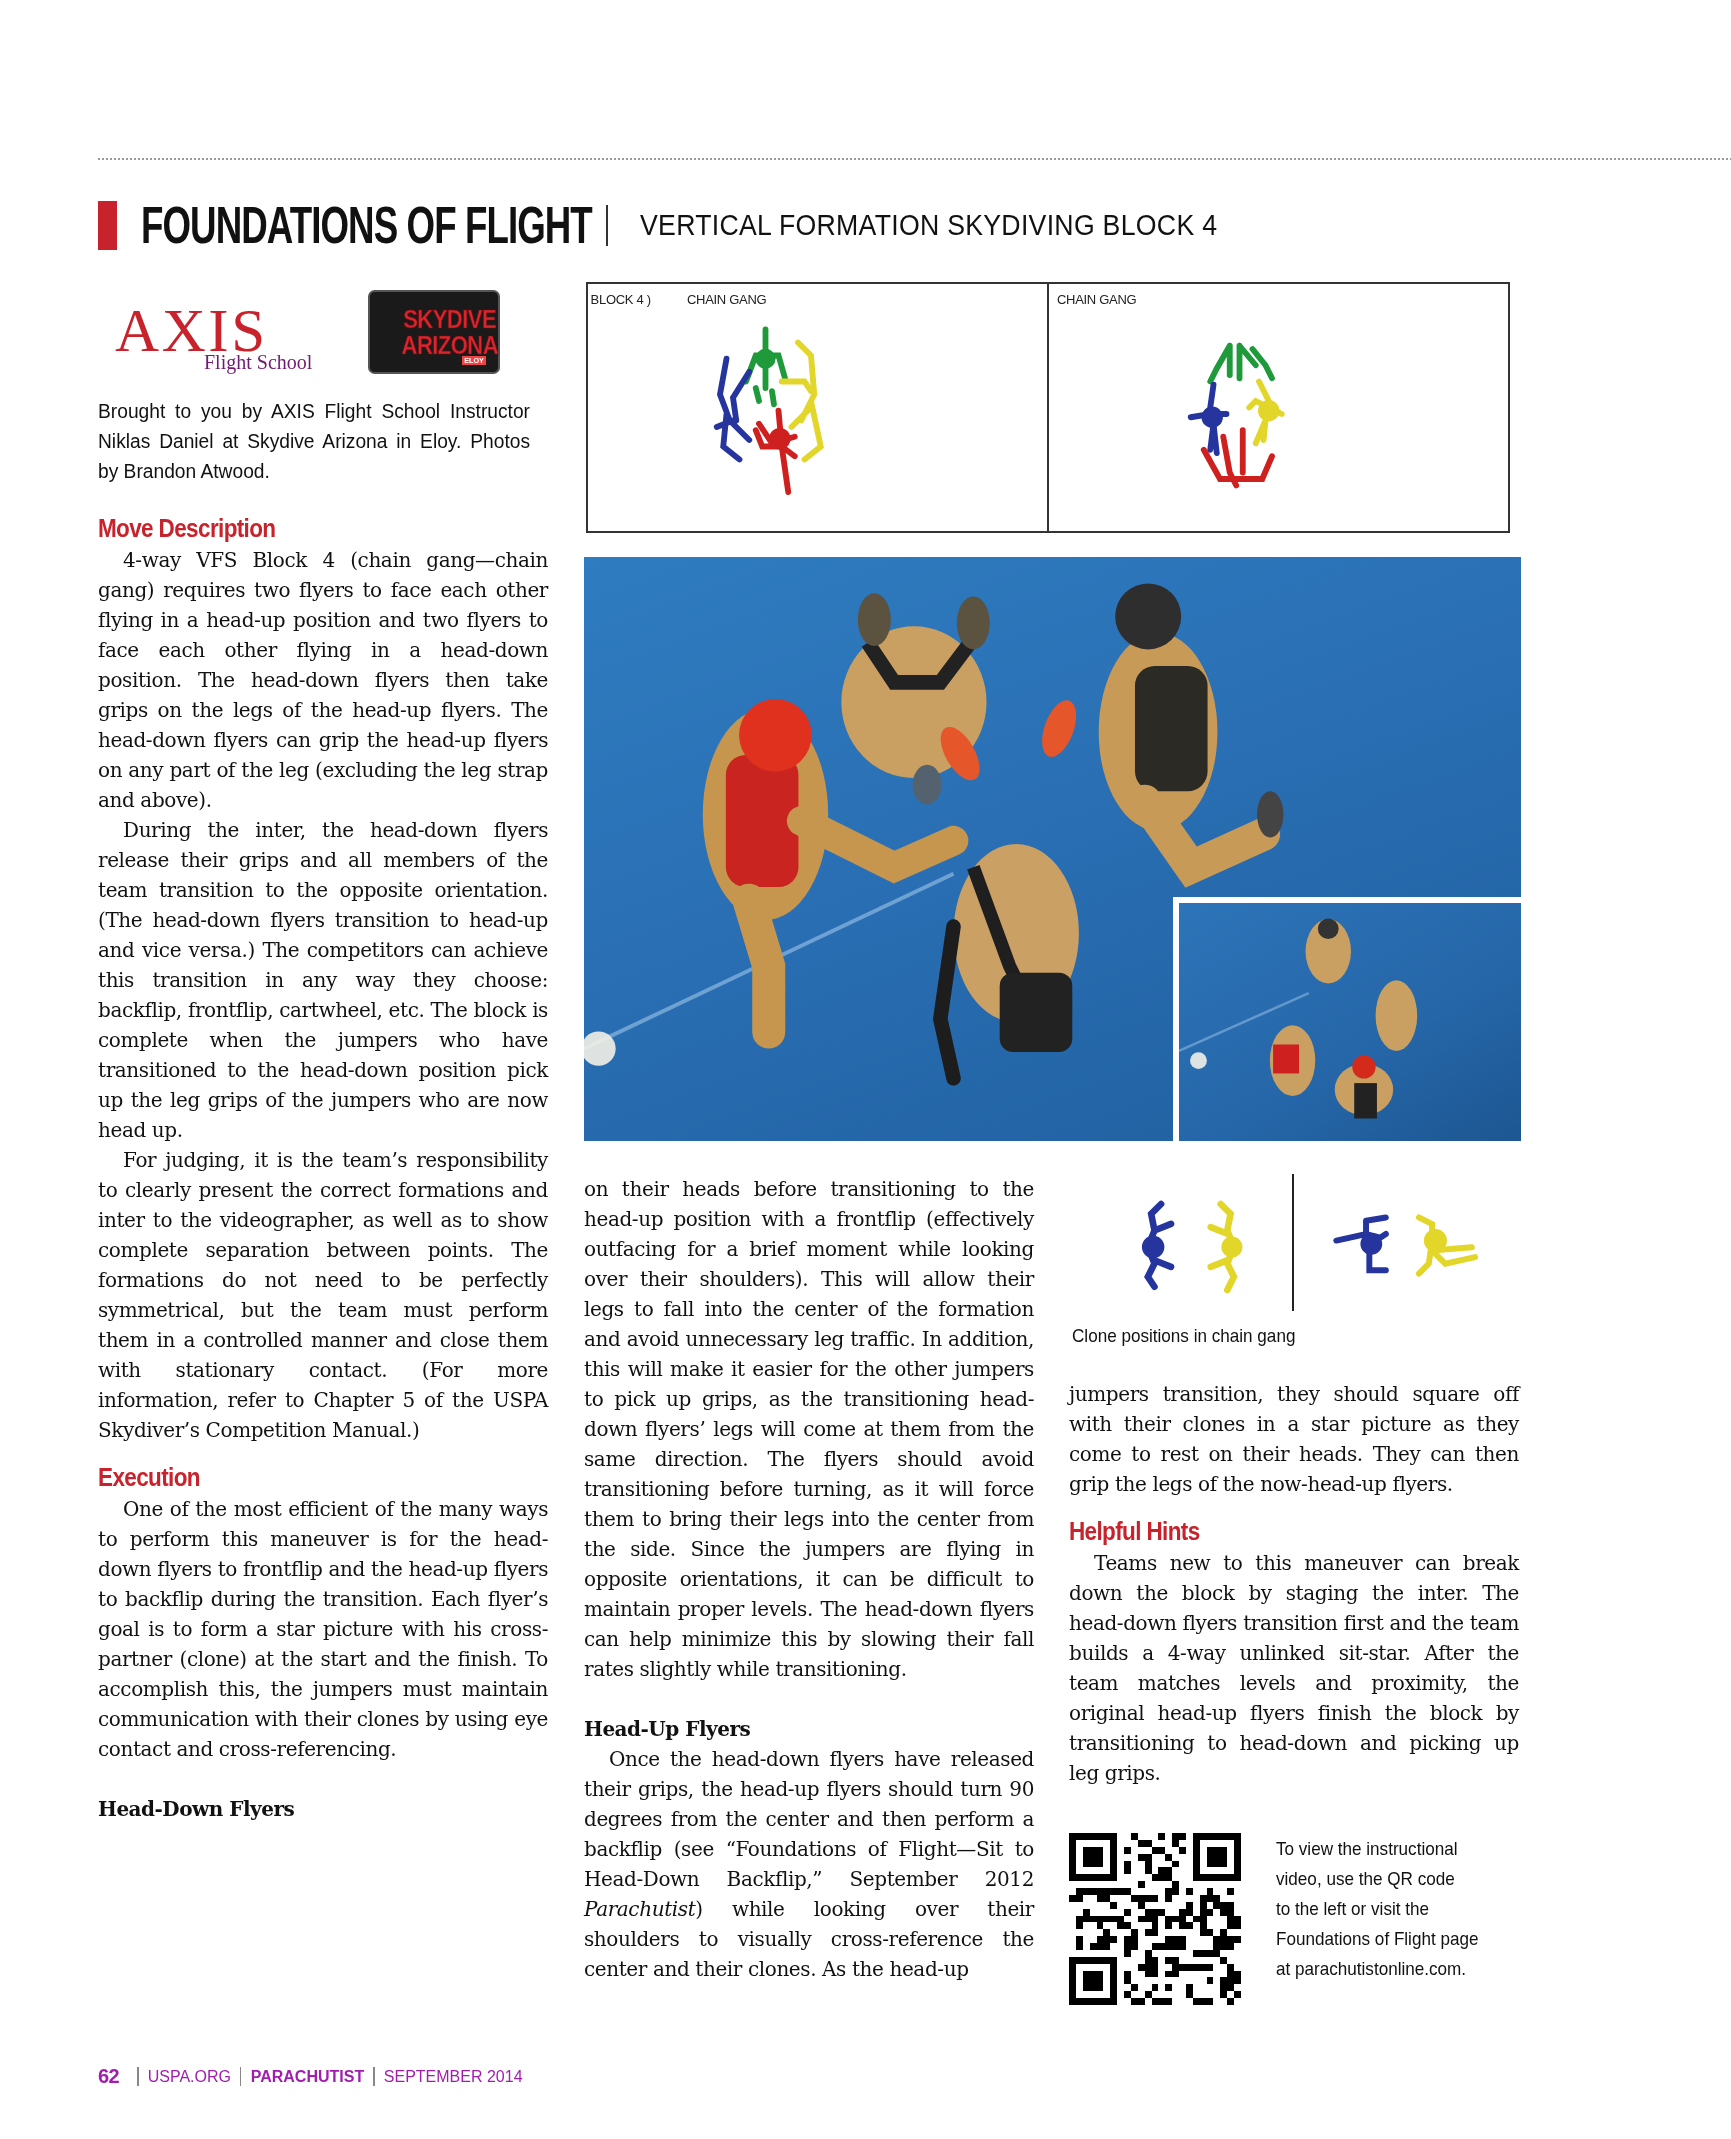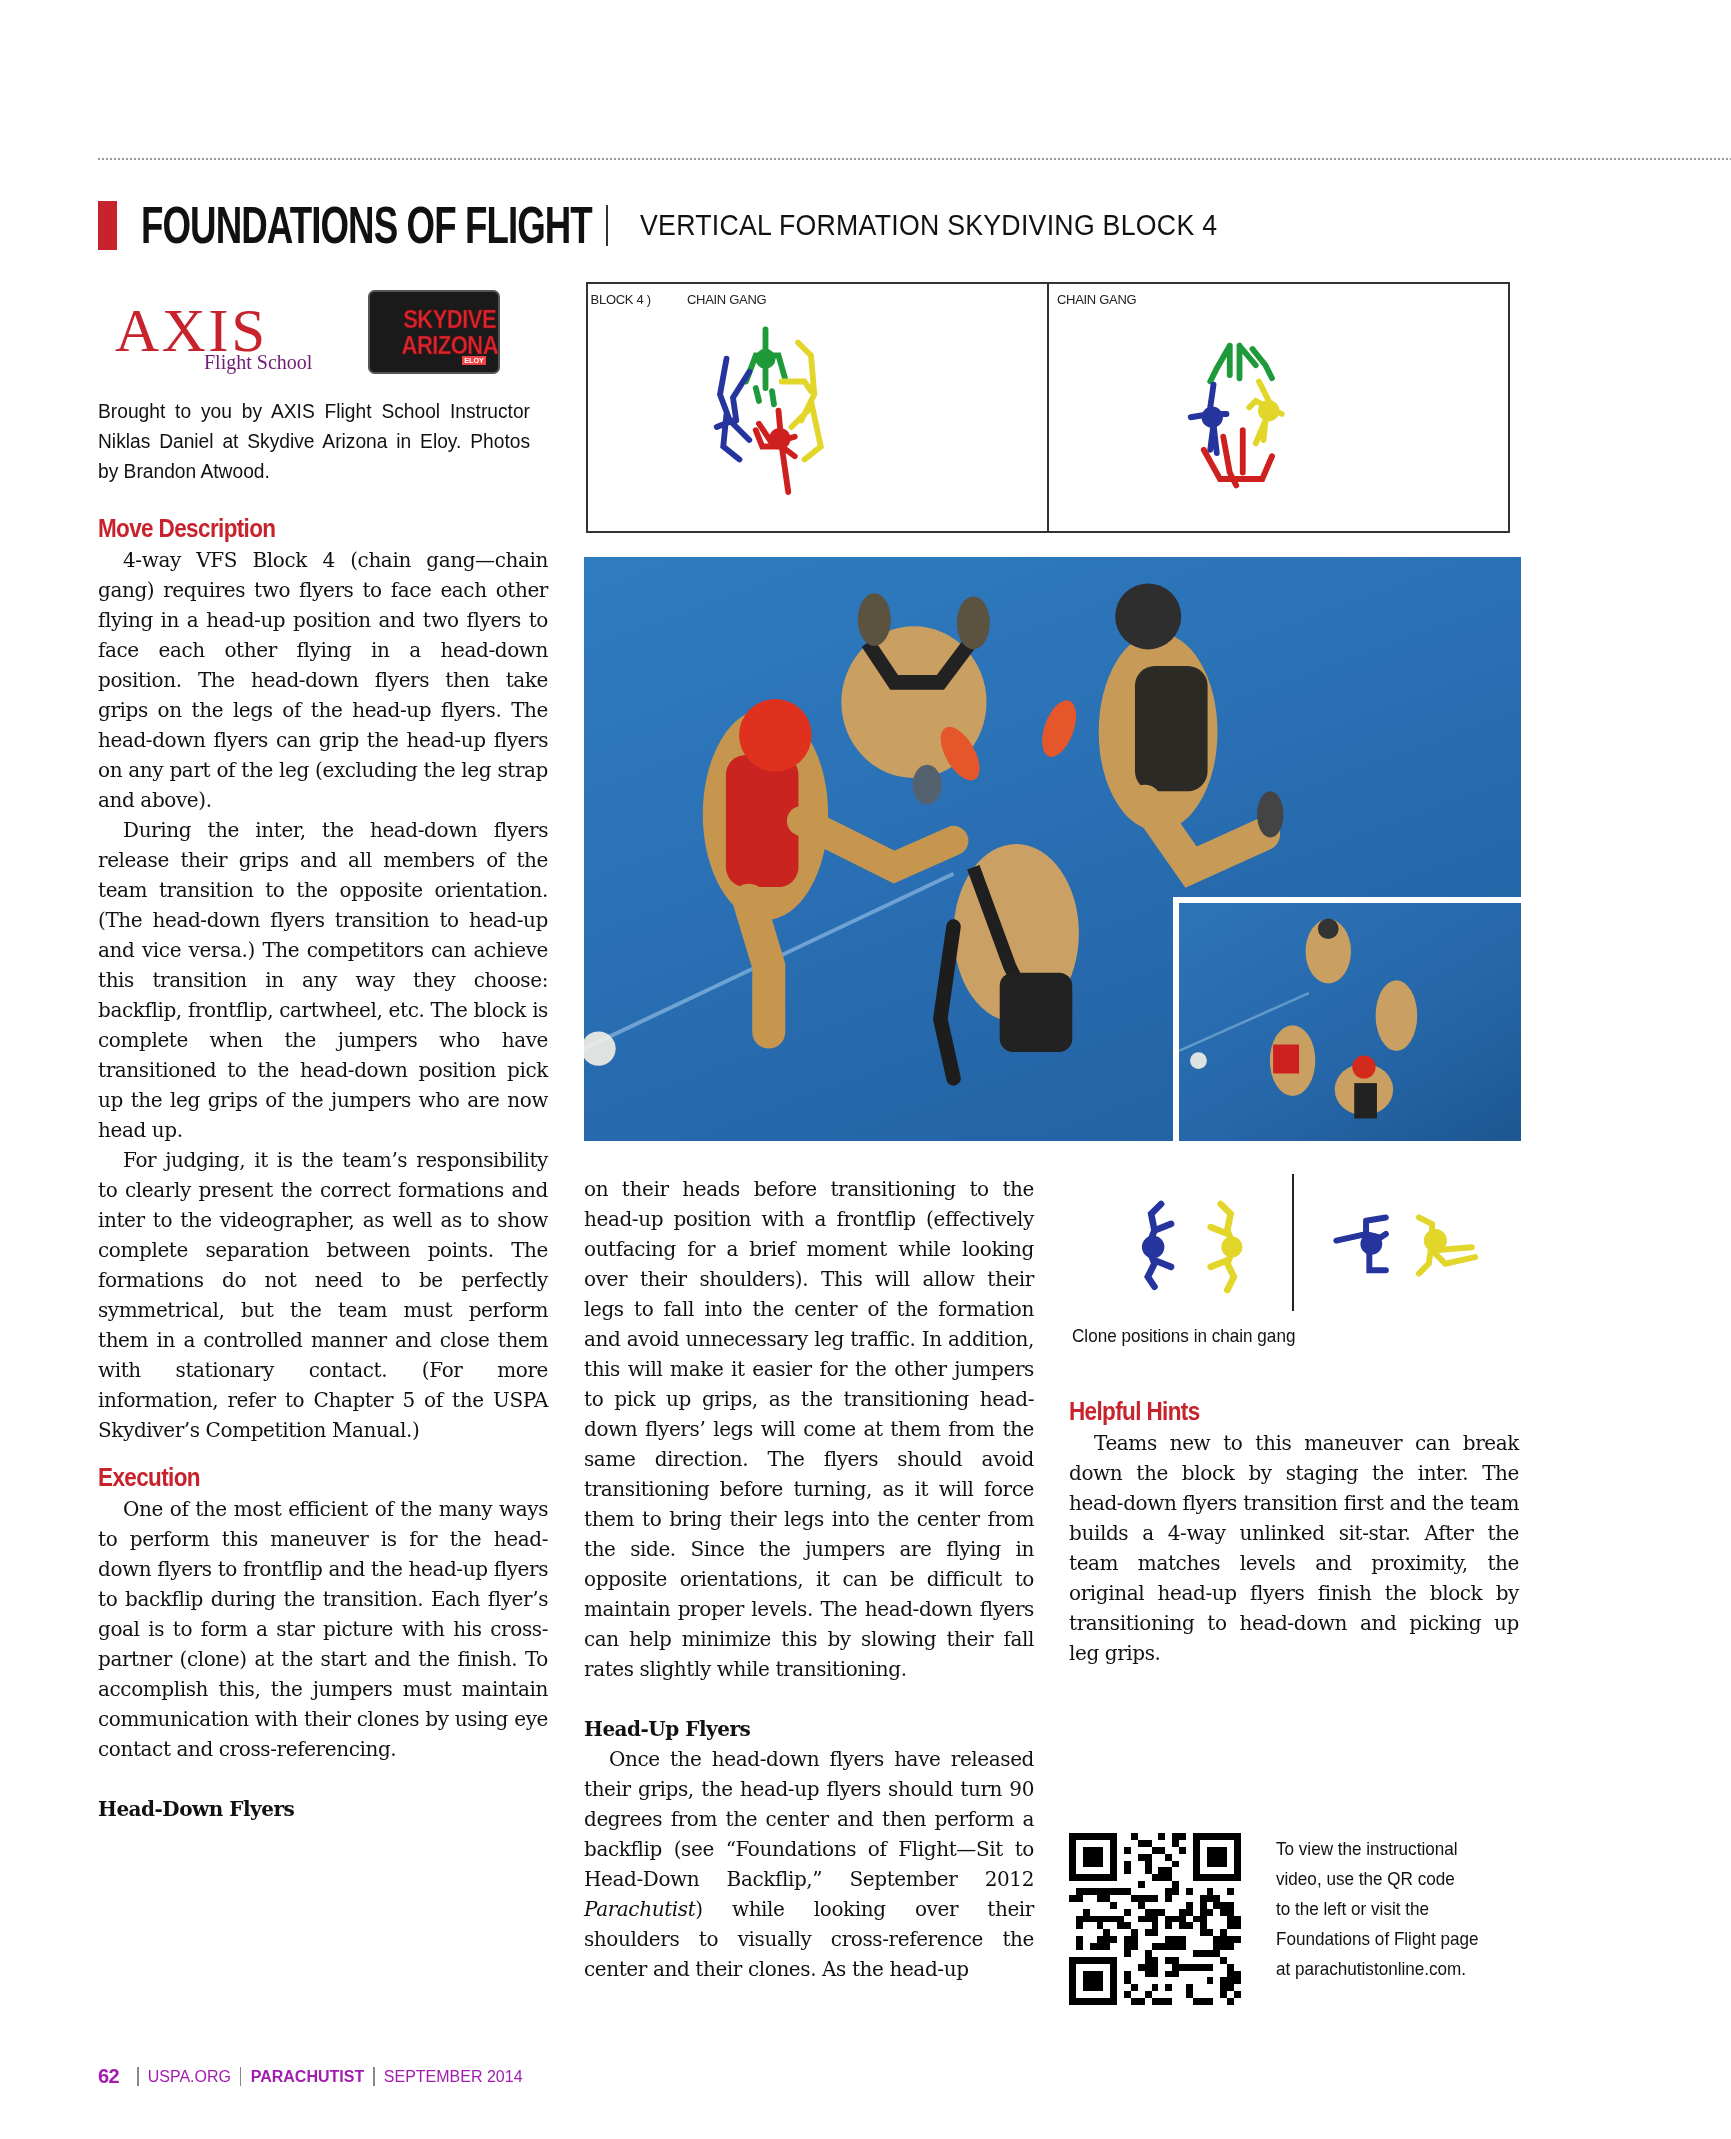--- a/index.html
+++ b/index.html
@@ -228,20 +228,21 @@
       <g stroke="#e2d62a">
           <path d="M130 5 L150 15 L150 40 L145 75 L130 90 M150 55 L210 50 M155 60 L170 75 L215 65"></path>
           <circle cx="155" cy="40" r="13" fill="#e2d62a"></circle>
         </g>
     </g>
   </svg>
 </div>
 <div class="clone-caption">Clone positions in chain gang</div>
 
 <div class="col col3">
+  <p class="noindent">jumpers transition, they should square off with their clones in a star picture as they come to rest on their heads. They can then grip the legs of the now-head-up flyers.</p>
   <div class="gap-s"></div>
   <h2>Helpful Hints</h2>
   <p>Teams new to this maneuver can break down the block by staging the inter. The head-down flyers transition first and the team builds a 4-way unlinked sit-star. Af­ter the team matches levels and proximity, the original head-up flyers finish the block by transitioning to head-down and picking up leg grips.</p>
 </div>
 
 <svg class="qr" viewBox="0 0 25 25" shape-rendering="crispEdges">
   <rect width="25" height="25" fill="#fff"></rect>
   <g fill="#000" id="qr-modules">
       <rect x="0" y="0" width="7" height="1"></rect>
       <rect x="0" y="6" width="7" height="1"></rect>

